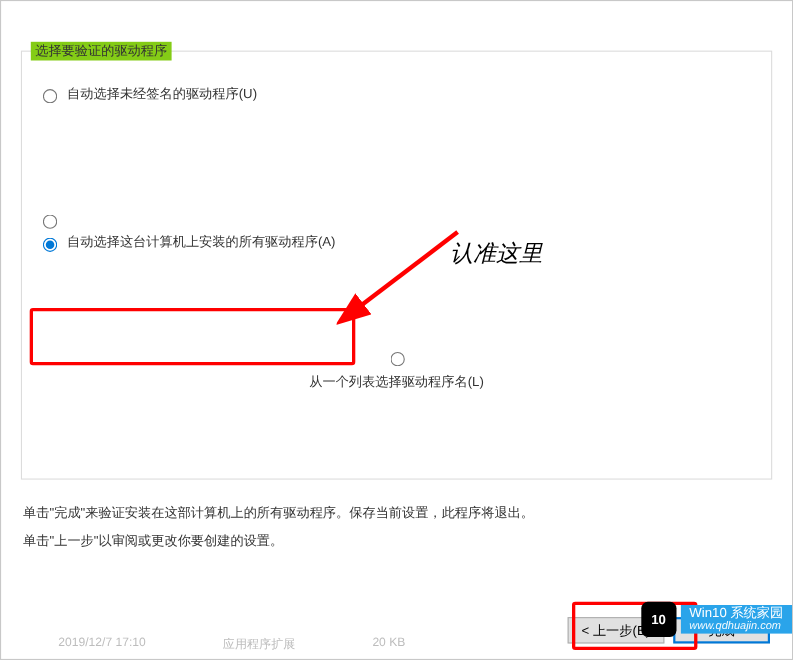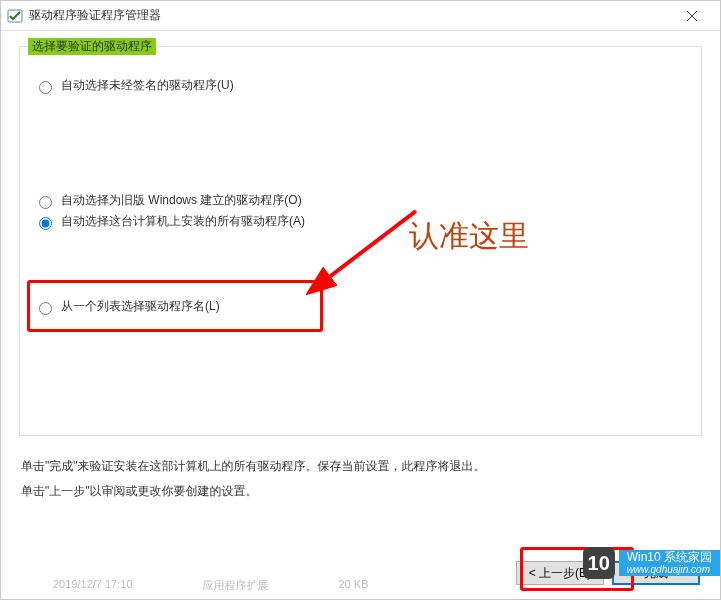--- a/index.html
+++ b/index.html
@@ -70,42 +70,43 @@
   .radio-row input[type=radio] {
     width: 13px; height: 13px;
     accent-color: #0078d7;
   }
   .radio-row label {
     cursor: pointer;
   }
   .opt1 { margin-top: 4px; }
   .opt2 { margin-top: 94px; }
   .opt3 { }
-  .opt4 { margin-top: 64px; }
+  .opt4 { margin-top: 84px; flex-direction: column; }
 
   .red-box {
     position: absolute;
     border: 3px solid #ff0000;
     border-radius: 3px;
     pointer-events: none;
   }
   .red-box.opt3-box {
     left: 26px; top: 279px;
     width: 296px; height: 52px;
   }
   .red-box.finish-box {
     left: 519px; top: 546px;
     width: 114px; height: 44px;
   }
   .annotation {
     position: absolute;
-    color: #c2410c;
-    font-size: 30px;
+    color: #000000;
+    font-size: 21px;
     font-weight: 400;
     pointer-events: none;
+    font-style: italic;
   }
   .annotation.text1 { left: 408px; top: 215px; }
   .arrow {
     position: absolute;
     left: 305px; top: 200px;
     width: 120px; height: 100px;
     pointer-events: none;
   }
 
   .help-text {
@@ -138,24 +139,24 @@
 
   
   .watermark {
     position: absolute;
     right: 0; bottom: 20px;
     display: flex; align-items: center;
     pointer-events: none;
   }
   .watermark .badge {
     width: 32px; height: 32px;
-    background: #404040;
+    background: #000000;
     border-radius: 6px;
     display: flex; align-items: center; justify-content: center;
-    color: #fff; font-weight: bold; font-size: 20px;
+    color: #fff; font-weight: bold; font-size: 12px;
     margin-right: 4px;
   }
   .watermark .wm-text {
     background: #2aa4ea;
     color: #fff;
     font-size: 12px;
     padding: 0 8px;
     line-height: 1.2;
   }
   .watermark .wm-text .line2 { font-size: 10px; opacity: .95; font-style: italic; }
@@ -168,49 +169,33 @@
     font-size: 11px;
     display: flex; gap: 70px;
     pointer-events: none;
   }
 </style>
 </head>
 <body>
 
 <div class="window">
 
-  <div class="titlebar">
-    <span class="appicon">
-      <svg width="16" height="16" viewBox="0 0 16 16">
-        <rect x="1" y="2" width="14" height="12" rx="1" fill="#fff" stroke="#5b8bd6" stroke-width="1"></rect>
-        <polyline points="3,8 6,11 13,4" fill="none" stroke="#2e7d32" stroke-width="2"></polyline>
-      </svg>
-    </span>
-    <span class="title">驱动程序验证程序管理器</span>
-    <div class="close">
-      <svg width="10" height="10" viewBox="0 0 10 10">
-        <line x1="0" y1="0" x2="10" y2="10" stroke="#333" stroke-width="1"></line>
-        <line x1="10" y1="0" x2="0" y2="10" stroke="#333" stroke-width="1"></line>
-      </svg>
-    </div>
-  </div>
 
   <div class="client">
 
     <div class="groupbox">
       <span class="legend">选择要验证的驱动程序</span>
 
       <div class="radio-row opt1">
         <input type="radio" name="drv" id="r1" style="">
         <label for="r1">自动选择未经签名的驱动程序(U)</label>
       </div>
 
       <div class="radio-row opt2">
         <input type="radio" name="drv" id="r2" style="">
-        <label for="r2">自动选择为旧版 Windows 建立的驱动程序(O)</label>
       </div>
 
       <div class="radio-row opt3">
         <input type="radio" name="drv" id="r3" checked="" style="">
         <label for="r3">自动选择这台计算机上安装的所有驱动程序(A)</label>
       </div>
 
       <div class="radio-row opt4">
         <input type="radio" name="drv" id="r4" style="">
         <label for="r4">从一个列表选择驱动程序名(L)</label>

